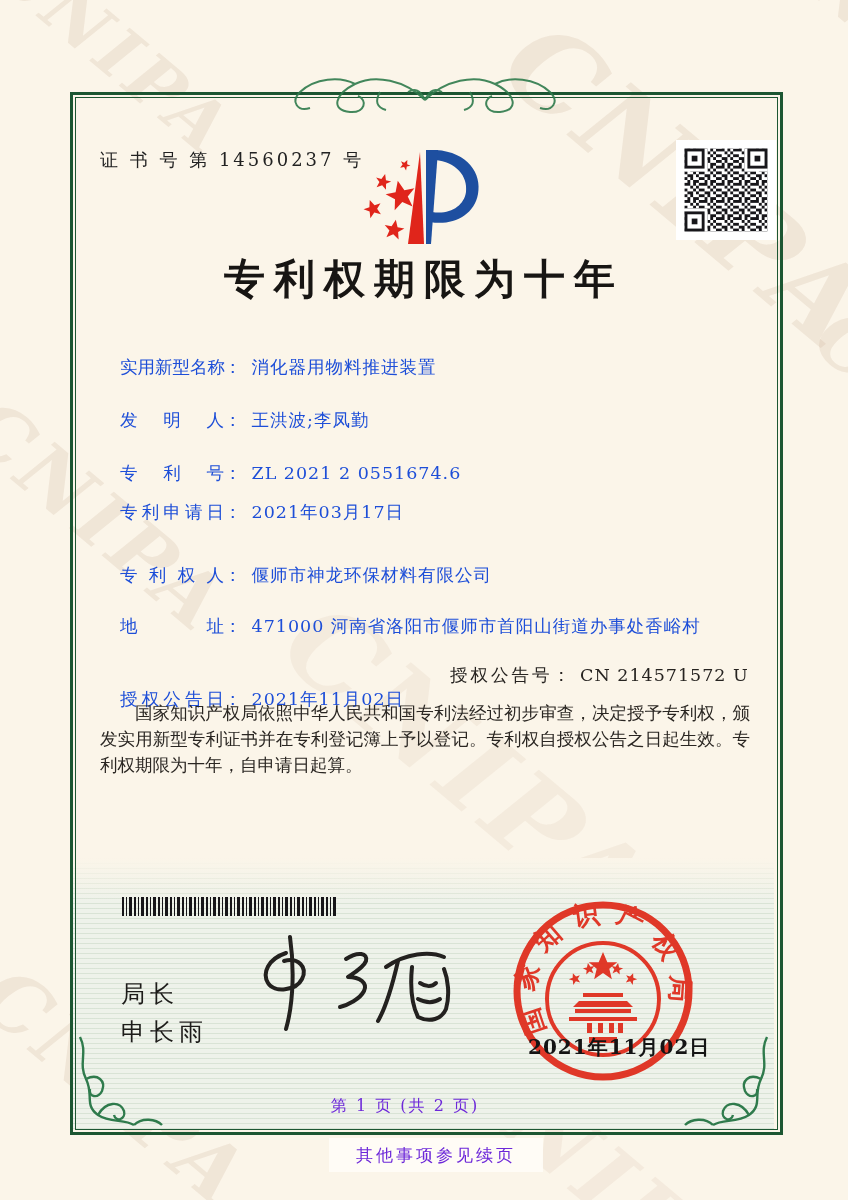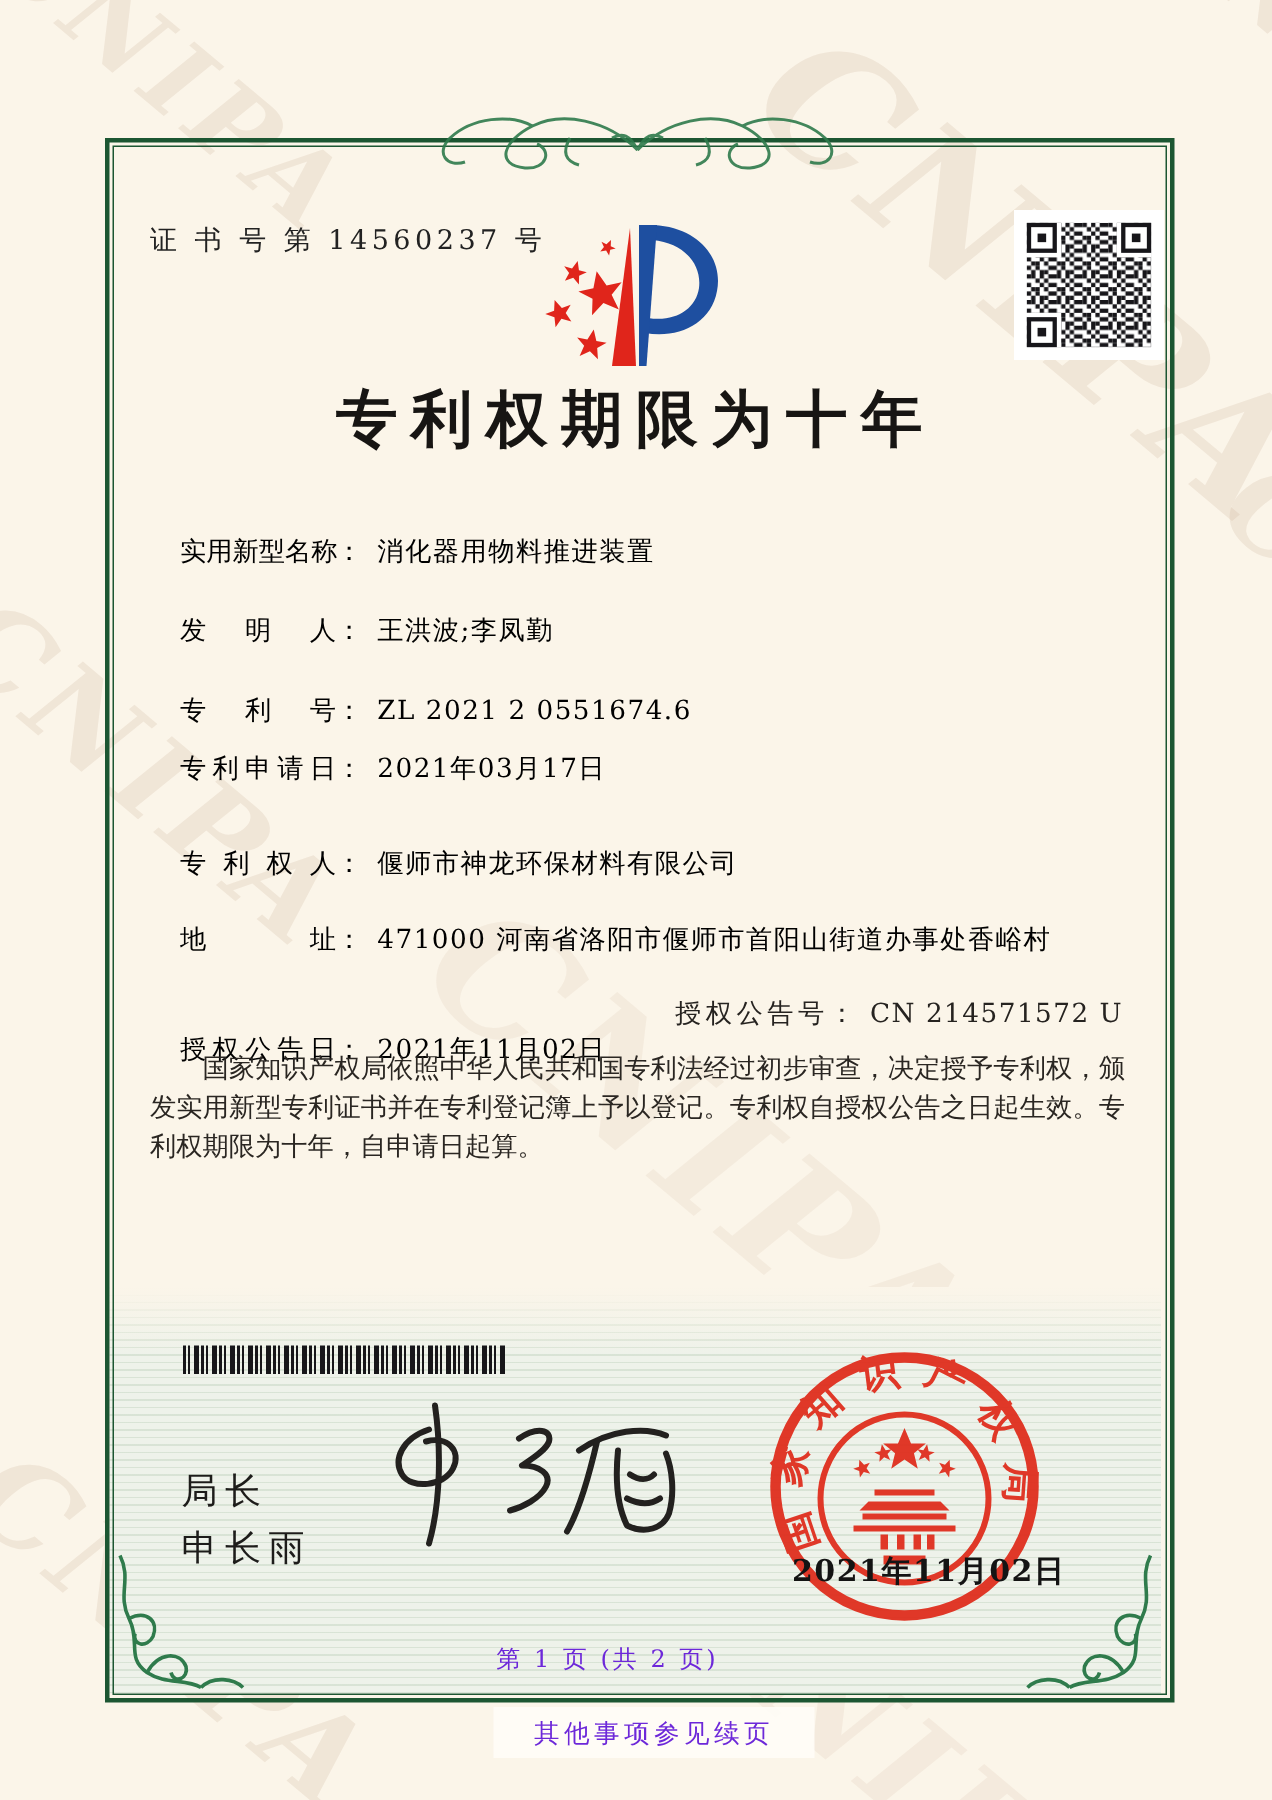--- a/index.html
+++ b/index.html
@@ -14,21 +14,21 @@
   .frame{position:absolute;left:70px;top:92px;width:707px;height:1037px;
          border:3px solid #1c5632;}
   .frame-inner{position:absolute;left:2px;top:2px;right:2px;bottom:2px;
          border:1px solid #1c5632;}
   
   .cert-no{position:absolute;left:100px;top:148px;font-size:18px;color:#222;
            letter-spacing:3px;}
   .title{position:absolute;left:0;top:252px;width:848px;text-align:center;
          font-size:41px;font-weight:bold;color:#171513;letter-spacing:9px;}
   
-  .frow{position:absolute;left:120px;font-size:17.5px;color:#000000;white-space:nowrap;}
+  .frow{position:absolute;left:120px;font-size:17.5px;color:#1d4ed8;white-space:nowrap;}
   .flabel{display:inline-block;width:104px;text-align:justify;text-align-last:justify;
           vertical-align:top;}
   .fcolon{display:inline-block;margin-right:10px;}
   .fvalue{letter-spacing:1px;}
   .grow-right{position:absolute;left:450px;font-size:17.5px;color:#262320;white-space:nowrap;}
   .glabel{display:inline-block;letter-spacing:3px;}
   
   .paras{position:absolute;left:100px;top:700px;width:650px;font-size:17.5px;
          color:#2a2622;line-height:26px;text-align:justify;}
   .paras p{margin:0;text-indent:2em;}

